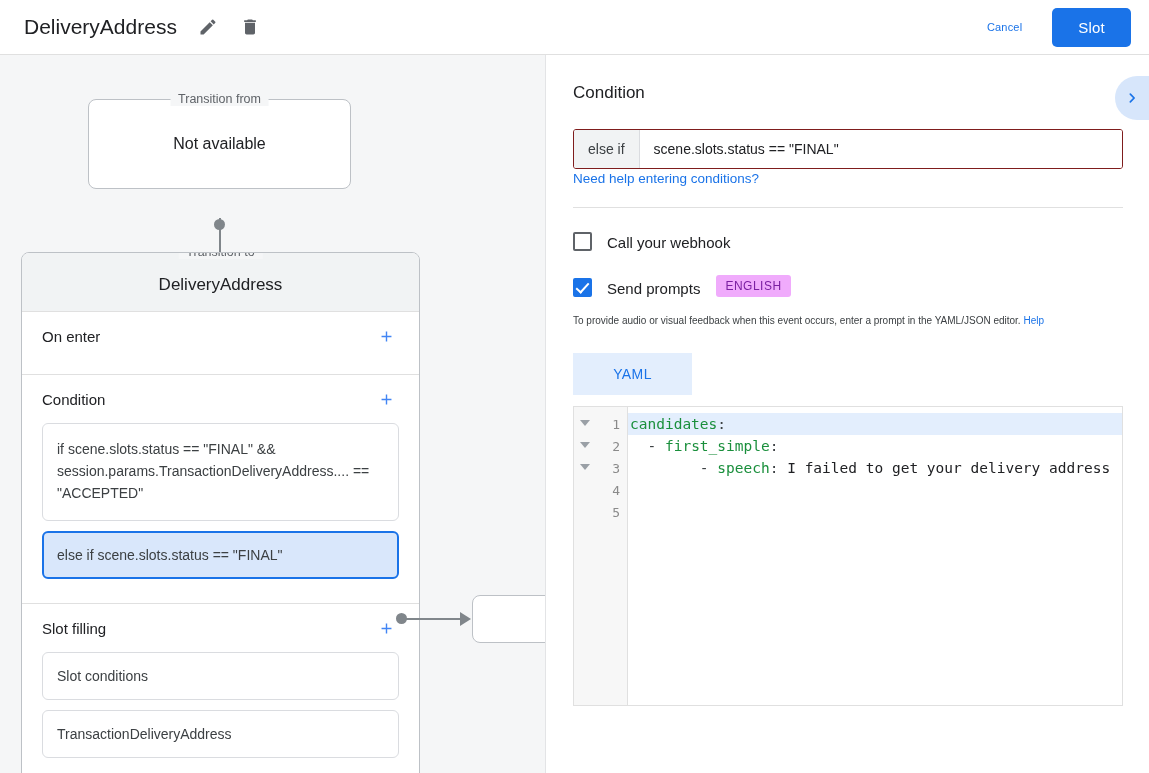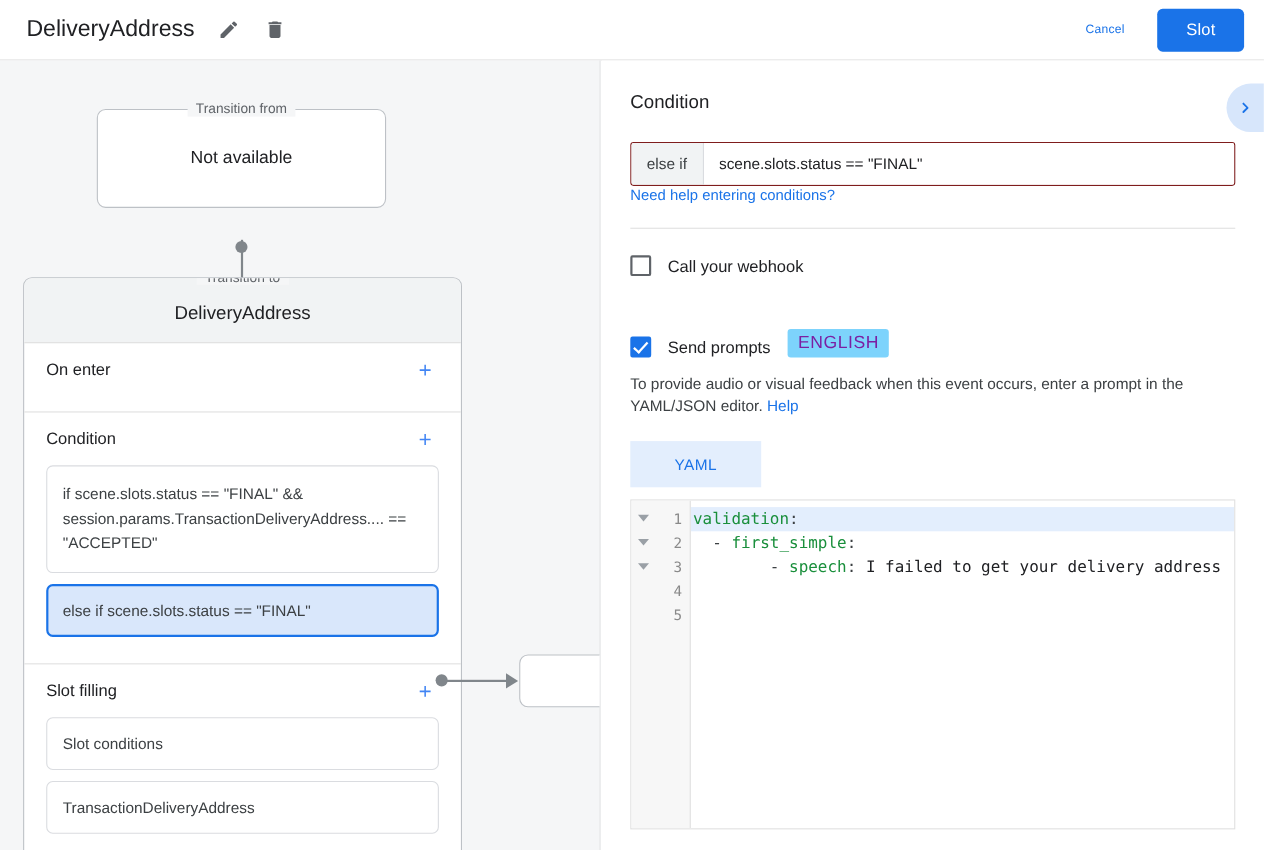--- a/index.html
+++ b/index.html
@@ -302,31 +302,30 @@
     border-width: 0 2.3px 2.3px 0;
     transform: rotate(42deg);
   }
   .check-label {
     margin-left: 15px;
     font-size: 15px;
     color: #202124;
   }
   .lang-badge {
     margin-left: 16px;
-    background: #7dd3fc;
+    background: #f0abfc;
     color: #7b1fa2;
-    font-size: 16px;
+    font-size: 12px;
     letter-spacing: .5px;
     padding: 4px 9px;
     border-radius: 3px;
-    margin-top: 24px;
   }
   .help-text {
     margin-top: 14px;
-    font-size: 14px;
+    font-size: 10px;
     line-height: 20px;
     color: #3c4043;
     max-width: 552px;
   }
   .help-text .inline-link { color: #1a73e8; cursor: pointer; }
 
   .tabs {
     display: flex;
     margin-top: 22px;
   }
@@ -537,21 +536,21 @@
             <span>3</span>
           </div>
         <div class="gline">
             <span>4</span>
           </div>
         <div class="gline">
             <span>5</span>
           </div>
       </div>
       <div class="code">
-        <div class="cline hl"><span class="p"></span><span class="p"></span><span class="k">validation</span><span class="p">:</span><span class="v"></span></div>
+        <div class="cline hl"><span class="p"></span><span class="p"></span><span class="k">candidates</span><span class="p">:</span><span class="v"></span></div>
         <div class="cline"><span class="p">  </span><span class="p">- </span><span class="k">first_simple</span><span class="p">:</span><span class="v"></span></div>
         <div class="cline"><span class="p">        </span><span class="p">- </span><span class="k">speech</span><span class="p">:</span><span class="v"> I failed to get your delivery address</span></div>
         <div class="cline"><span class="v"></span></div>
       </div>
     </div>
   </div>
 
   <div class="chevron-pill">
     <svg width="20" height="20" viewBox="0 0 24 24">
         <path d="M9.29 6.71a1 1 0 0 0 0 1.41L13.17 12l-3.88 3.88a1 1 0 1 0 1.42 1.41l4.58-4.58a1 1 0 0 0 0-1.42L10.71 6.71a1 1 0 0 0-1.42 0z"></path>

